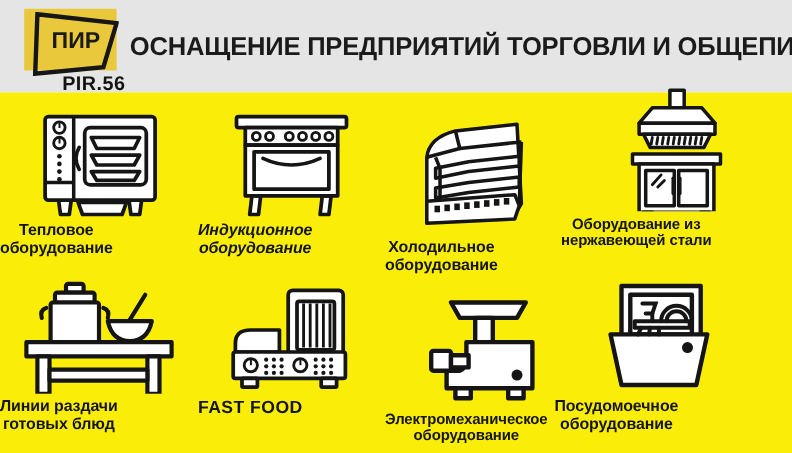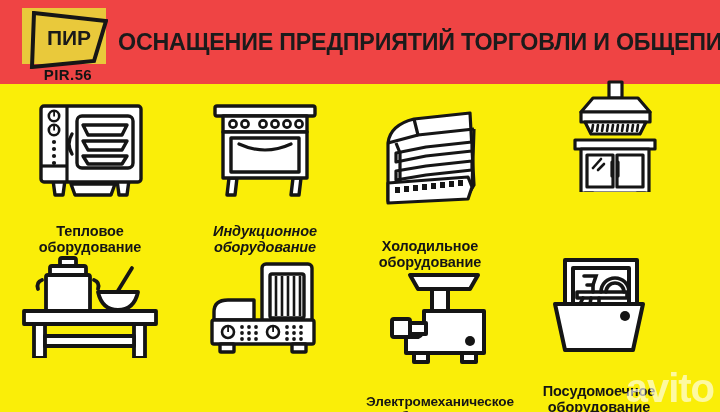--- a/index.html
+++ b/index.html
@@ -14,42 +14,42 @@
   .banner{
     position:relative;
     width:720px;height:412px;
     background:#FFFFFF;
     overflow:hidden;
   }
 
   
   .header{
     position:absolute;left:0;top:0;width:720px;height:84px;
-    background:#ef4444;
+    background:#e5e5e5;
   }
   .logo{
     position:absolute;left:14px;top:6px;width:100px;height:76px;
   }
   .logo-splash{
     position:absolute;left:8px;top:2px;width:84px;height:56px;
     background:#E9C93B;
   }
   .logo-quad{
     position:absolute;left:14px;top:5px;width:80px;height:56px;
   }
   .logo-quad svg{display:block;}
   .logo-word{
     position:absolute;left:22px;top:18px;width:66px;height:28px;
     font-size:21px;font-weight:bold;color:#1A1A1A;
     letter-spacing:0px;line-height:28px;text-align:center;
     font-family:"Liberation Sans","DejaVu Sans",sans-serif;
   }
   .logo-sub{
     position:absolute;left:8px;top:60px;width:92px;
-    text-align:center;font-size:15px;font-weight:bold;color:#141414;
+    text-align:right;font-size:18px;font-weight:bold;color:#141414;
     letter-spacing:0.4px;
   }
   .headline{
     position:absolute;left:118px;top:22px;width:598px;height:40px;
     display:flex;align-items:center;
     font-size:23.5px;font-weight:bold;color:#1B1B1B;
     letter-spacing:-0.2px;white-space:nowrap;
     transform:scaleX(0.99);transform-origin:left center;
   }
 
@@ -58,21 +58,21 @@
     position:absolute;left:0;top:84px;width:720px;height:328px;
     background:#FAEE08;
   }
 
   .grid{
     position:absolute;left:0;top:0;width:720px;height:328px;
   }
   .cell{
     position:absolute;
     box-sizing:border-box;
-    display:flex;flex-direction:column;align-items:center;gap:21px;
+    display:flex;flex-direction:column;align-items:flex-start;
   }
   .cell .art{
     height:108px;width:100%;
     display:flex;align-items:flex-end;justify-content:center;
   }
   .cell .art svg{display:block;}
   .cap{
     margin-top:4px;
     text-align:center;
     font-size:14.5px;
@@ -265,20 +265,22 @@
               <line x1="89" y1="45" x2="88" y2="51"></line>
 
               <line x1="63" y1="82" x2="63" y2="96" stroke-width="3.2"></line>
               <line x1="69" y1="82" x2="69" y2="96" stroke-width="3.2"></line>
 
               <line x1="44" y1="88" x2="52" y2="79"></line>
               <line x1="49" y1="90" x2="55" y2="84"></line>
             </g>
           </svg>
         </div>
+        <div class="cap small">Оборудование из
+нержавеющей стали</div>
       </div>
 
       <div class="cell" style="left:0px;top:166px;width:180px;">
         <div class="art">
           <svg width="140" height="104" viewBox="0 0 140 104">
             <g fill="#FFFFFF" stroke="#151515" stroke-width="3.8" stroke-linejoin="round" stroke-linecap="round">
 
               <path d="M112,14 L96,40" fill="none"></path>
 
               <path d="M78,38 L118,38 Q114,56 98,56 Q82,56 78,38 Z"></path>
@@ -295,20 +297,22 @@
 
               <rect x="4" y="57" width="132" height="13"></rect>
 
               <rect x="14" y="70" width="11" height="34"></rect>
               <rect x="114" y="70" width="11" height="34"></rect>
 
               <rect x="25" y="82" width="89" height="10"></rect>
             </g>
           </svg>
         </div>
+        <div class="cap">Линии раздачи
+готовых блюд</div>
       </div>
 
       <div class="cell" style="left:180px;top:166px;width:170px;">
         <div class="art">
           <svg width="118" height="104" viewBox="0 0 118 104">
             <g fill="#FFFFFF" stroke="#151515" stroke-width="3.4" stroke-linejoin="round">
 
               <rect x="56" y="10" width="50" height="64" rx="4"></rect>
               <rect x="64" y="20" width="34" height="44" rx="2"></rect>
 
@@ -345,20 +349,21 @@
                 <circle cx="95" cy="73" r="1.9"></circle>
               <circle cx="81" cy="79" r="1.9"></circle>
                 <circle cx="88" cy="79" r="1.9"></circle>
                 <circle cx="95" cy="79" r="1.9"></circle>
               <circle cx="81" cy="85" r="1.9"></circle>
                 <circle cx="88" cy="85" r="1.9"></circle>
                 <circle cx="95" cy="85" r="1.9"></circle>
             </g>
           </svg>
         </div>
+        <div class="cap ff">FAST FOOD</div>
       </div>
 
       <div class="cell" style="left:350px;top:177px;width:180px;">
         <div class="art">
           <svg width="112" height="104" viewBox="0 0 112 104">
             <g fill="#FFFFFF" stroke="#151515" stroke-width="4" stroke-linejoin="round">
 
               <path d="M26,10 L94,10 L86,24 L34,24 Z"></path>
 
               <rect x="48" y="24" width="16" height="22"></rect>
@@ -406,15 +411,14 @@
             </g>
             <circle cx="82" cy="62" r="5" fill="#151515"></circle>
           </svg>
         </div>
         <div class="cap">Посудомоечное
 оборудование</div>
       </div>
 
     </div>
 
-    <div class="watermark">avito</div>
   </div>
 </div>
 
 </body></html>

